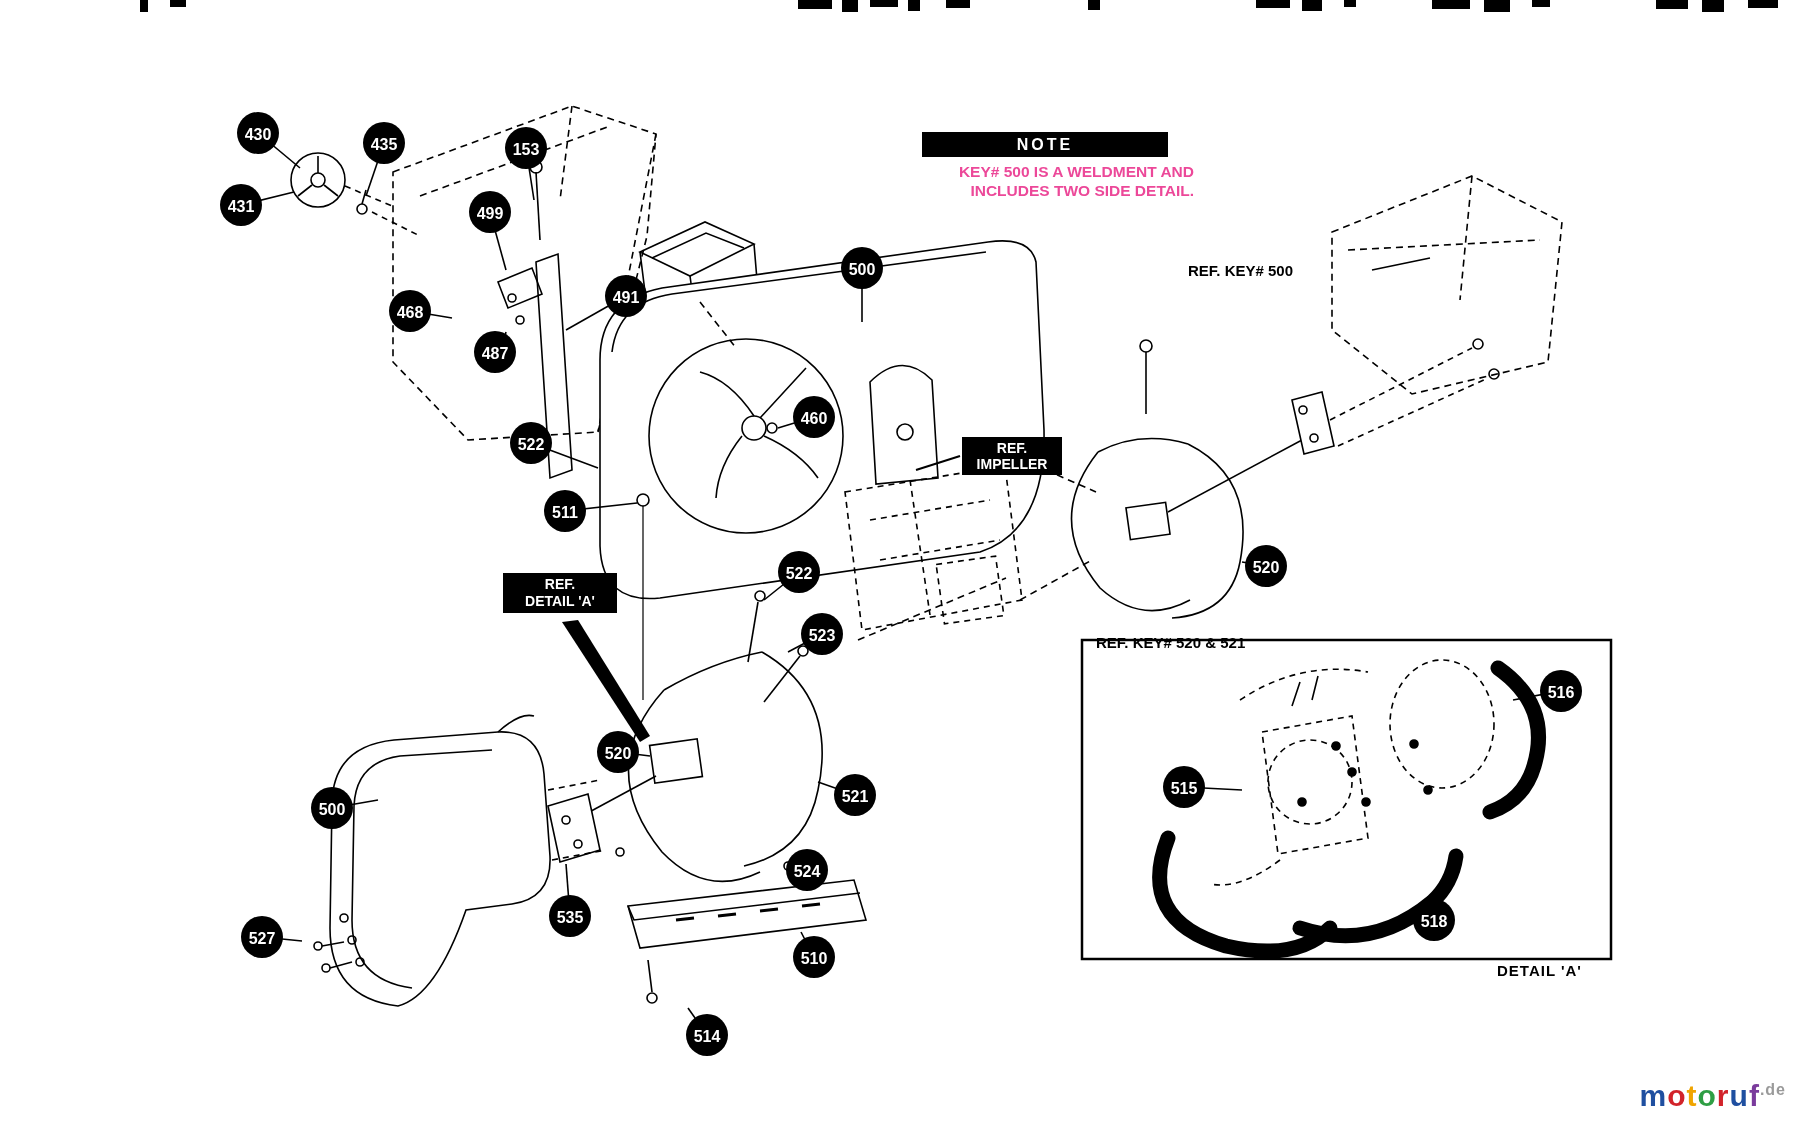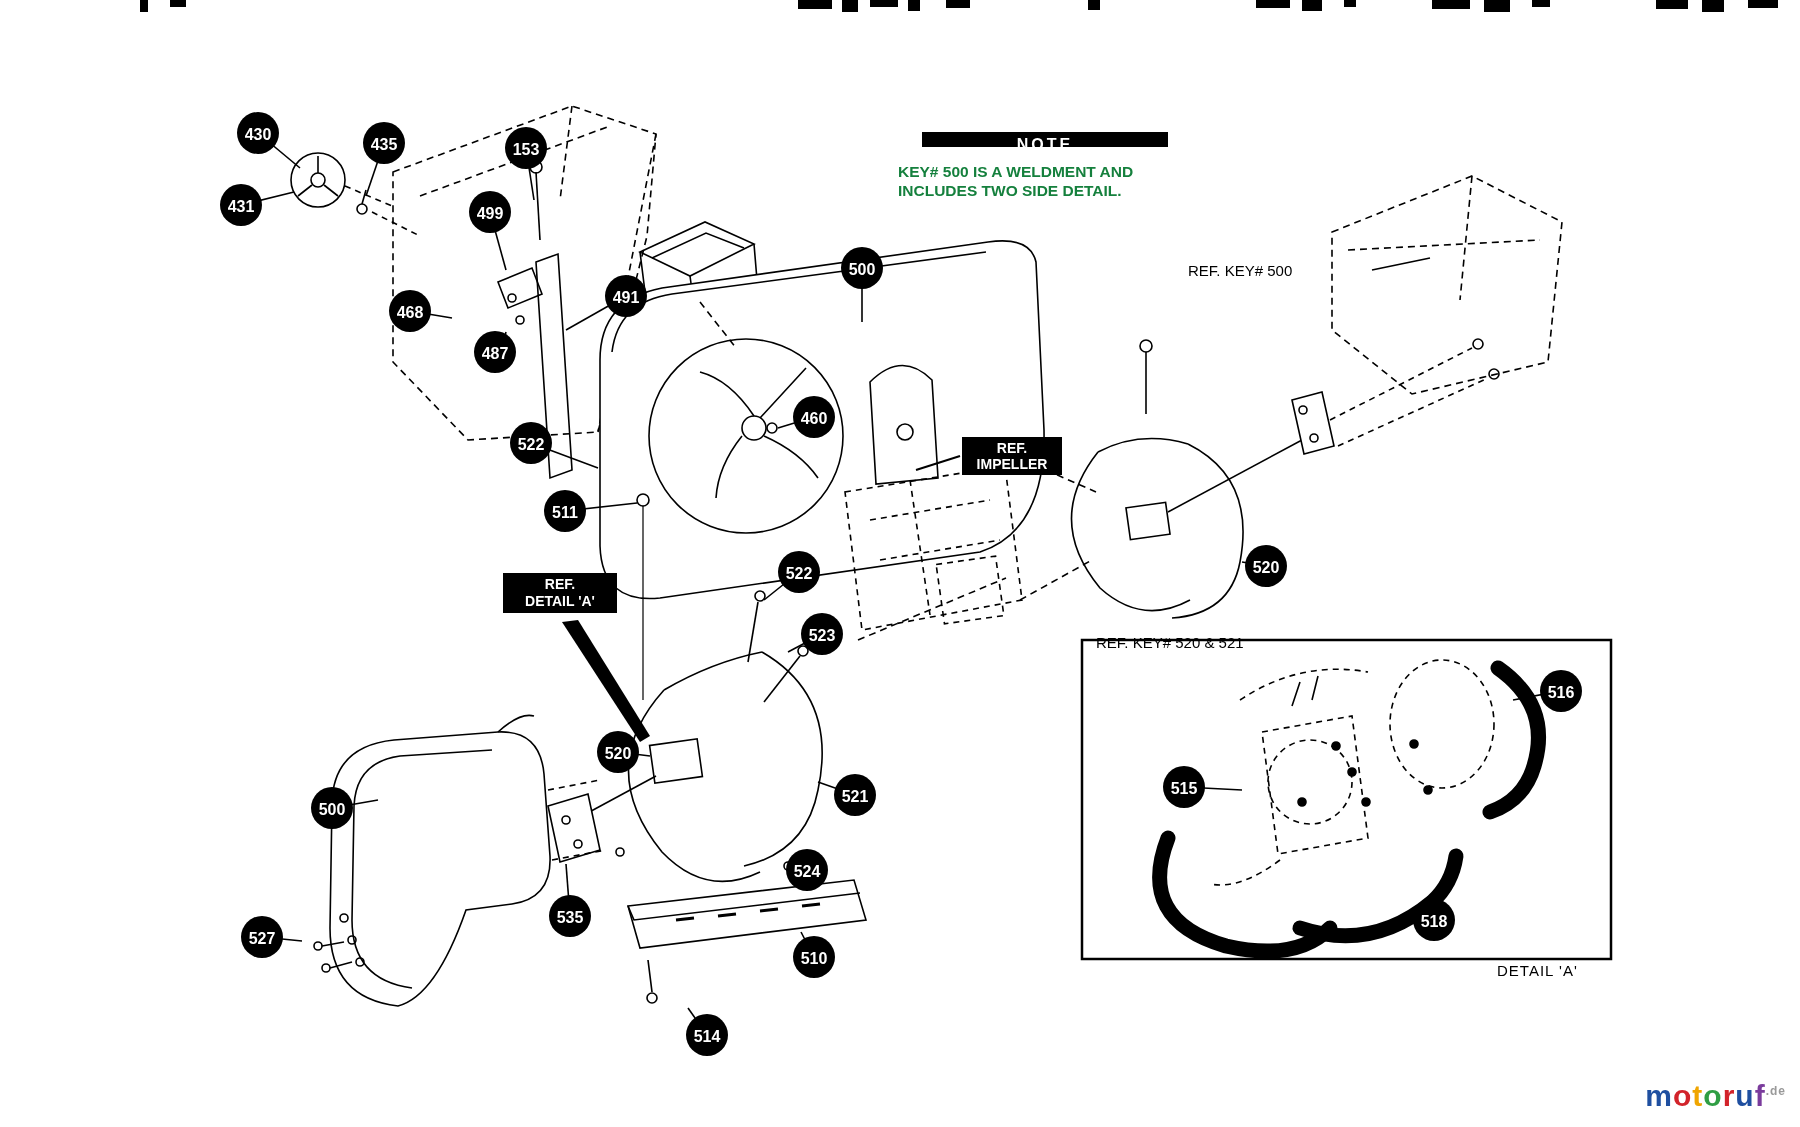--- a/index.html
+++ b/index.html
@@ -1,30 +1,30 @@
 <!DOCTYPE html>
 <html><head>
 <meta charset="utf-8">
 <style>
   html,body{margin:0;padding:0;background:#ffffff;}
   .canvas{position:relative;width:1800px;height:1127px;background:#ffffff;
           font-family:"Liberation Sans",sans-serif;overflow:hidden;}
   .canvas > svg{position:absolute;left:0;top:0;}
   .overlay{position:absolute;}
   .blackbox{background:#000;color:#fff;font-weight:bold;text-align:center;}
-  .boldtext{color:#000;font-weight:normal;white-space:nowrap;}
-  #note-box{left:922px;top:132px;width:246px;height:15px;line-height:25px;font-size:16px;letter-spacing:3px;}
-  #note-lines{left:898px;top:162px;width:296px;text-align:left;font-size:15.5px;line-height:19px;font-weight:bold;color:#15803d;}
+  .boldtext{color:#000;font-weight:bold;white-space:nowrap;}
+  #note-box{left:922px;top:132px;width:246px;height:25px;line-height:25px;font-size:16px;letter-spacing:3px;}
+  #note-lines{left:898px;top:162px;width:296px;text-align:right;font-size:15.5px;line-height:19px;font-weight:bold;color:#ec4899;}
   #ref-key-500{left:1188px;top:262px;font-size:15px;}
   #ref-impeller{left:962px;top:437px;width:100px;font-size:14px;line-height:16px;padding:3px 0;}
   #ref-detail{left:503px;top:573px;width:114px;font-size:14px;line-height:17px;padding:3px 0;}
   #detail-title{left:1096px;top:634px;font-size:15px;}
   #detail-caption{left:1497px;top:962px;font-size:15px;letter-spacing:1px;}
   #logo{right:14px;bottom:14px;font-size:30px;font-weight:bold;letter-spacing:1px;cursor:pointer;}
-  #logo .suffix{font-size:12px;vertical-align:super;font-weight:bold;}
+  #logo .suffix{font-size:16px;vertical-align:super;font-weight:bold;}
 </style>
 </head>
 <body>
 
 <div class="canvas">
 
   <svg id="diagram" width="1800" height="1127" viewBox="0 0 1800 1127">
 
     <g fill="#000">
       <rect x="140" y="0" width="8" height="12"></rect>

